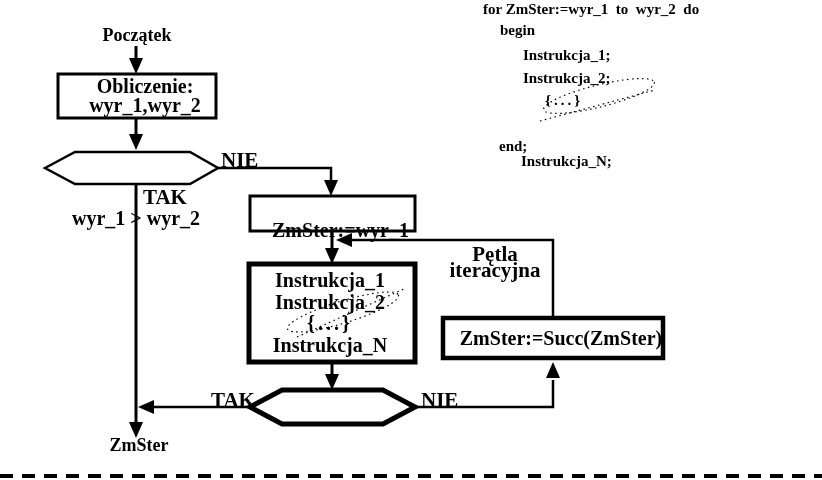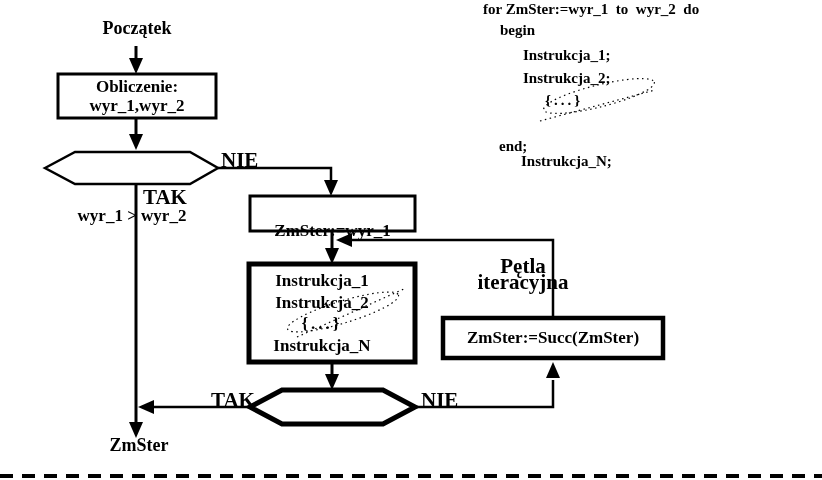--- a/index.html
+++ b/index.html
@@ -6,21 +6,21 @@
   .canvas{
     position:relative;width:822px;height:480px;background:#ffffff;
     font-family:"Liberation Serif","DejaVu Serif",serif;
     color:#000;overflow:hidden;
   }
   .canvas svg{position:absolute;left:0;top:0;}
   .txt{position:absolute;font-weight:bold;white-space:pre;line-height:1.1;}
   .ctr{transform:translateX(-50%);text-align:center;}
   .boxtxt{position:absolute;display:flex;flex-direction:column;align-items:center;justify-content:center;font-weight:bold;text-align:center;}
   .f18{font-size:18px;}
-  .f17{font-size:17px;}
+  .f17{font-size:20px;padding-left:8px;}
   .f15{font-size:21px;}
   .lh19{line-height:19px;}
   .lh21{line-height:21.5px;}
   .sp{letter-spacing:3px;}
   .code{position:absolute;left:483px;top:0;width:330px;height:160px;}
   .code .cl{position:absolute;font-weight:bold;font-size:15px;white-space:pre;}
 </style>
 </head>
 <body>
 
@@ -69,41 +69,41 @@
 
     <line x1="136" y1="184" x2="136" y2="424" stroke="#000" stroke-width="3"></line>
     <polygon points="136,438 129,422 143,422" fill="#000"></polygon>
 
     <ellipse cx="0" cy="0" rx="57" ry="11" transform="translate(599,96) rotate(-14)" fill="none" stroke="#000" stroke-width="1.2" stroke-dasharray="1.5,3.5"></ellipse>
     <line x1="540" y1="121" x2="655" y2="90" stroke="#000" stroke-width="1.2" stroke-dasharray="1.5,3.5"></line>
 
     <line x1="0" y1="476" x2="822" y2="476" stroke="#000" stroke-width="4" stroke-dasharray="13,9"></line>
   </svg>
 
-  <div class="txt ctr f18" style="left:137px;top:19px;font-family:Liberation Serif, serif;">Początek</div>
+  <div class="txt ctr f18" style="left:137px;top:26px;font-family:Liberation Serif, serif;">Początek</div>
 
   <div class="boxtxt f17 lh19" style="left:58px;top:74px;width:158px;height:44px;">
     <div>Obliczenie:</div>
     <div>wyr_1,wyr_2</div>
   </div>
 
   <div class="txt ctr f17" style="left:132px;top:159px;margin-top:48px;">wyr_1 &gt; wyr_2</div>
   <div class="txt f15" style="left:221px;top:149px;">NIE</div>
   <div class="txt f15" style="left:143px;top:186px;">TAK</div>
 
   <div class="boxtxt f17" style="left:250px;top:213px;width:165px;height:35px;">ZmSter:=wyr_1</div>
 
   <div class="boxtxt f17 lh21" style="left:239px;top:264px;width:166px;height:98px;text-align:center;">
     <div>Instrukcja_1</div>
     <div>Instrukcja_2</div>
     <div class="sp">{...}</div>
     <div>Instrukcja_N</div>
   </div>
 
-  <div class="txt ctr f15" style="left:523px;top:246px;line-height:16px;margin-top:12px;"><span style="display:block;">Pętla</span><span style="display:block;">iteracyjna</span></div>
+  <div class="txt ctr f15" style="left:495px;top:246px;line-height:16px;"><span style="display:block;">Pętla</span><span style="display:block;">iteracyjna</span></div>
 
   <div class="boxtxt f17" style="left:443px;top:318px;width:220px;height:40px;">ZmSter:=Succ(ZmSter)</div>
 
   <div class="txt f15" style="left:211px;top:389px;">TAK</div>
   <div class="txt f15" style="left:421px;top:389px;">NIE</div>
 
   <div class="txt ctr f18" style="left:139px;top:436px;">ZmSter</div>
 
   <div class="code">
     <div class="cl" style="top:1px;left:0;">for ZmSter:=wyr_1  to  wyr_2  do</div>

